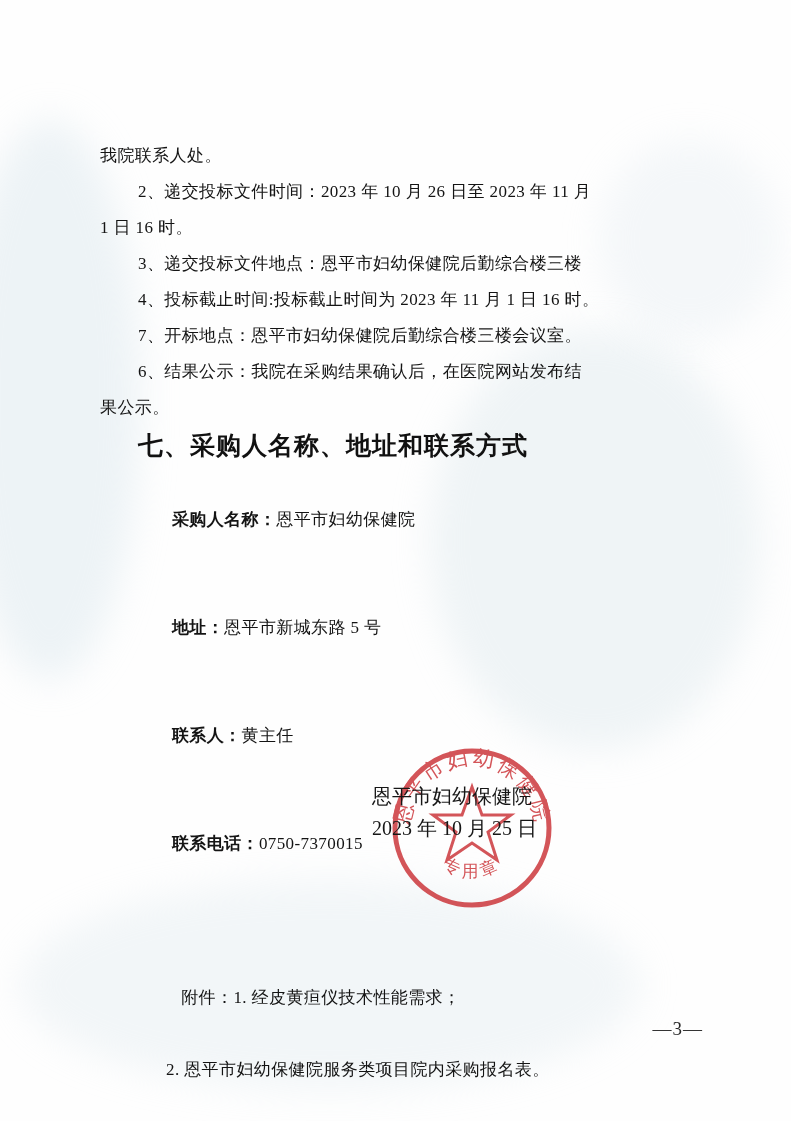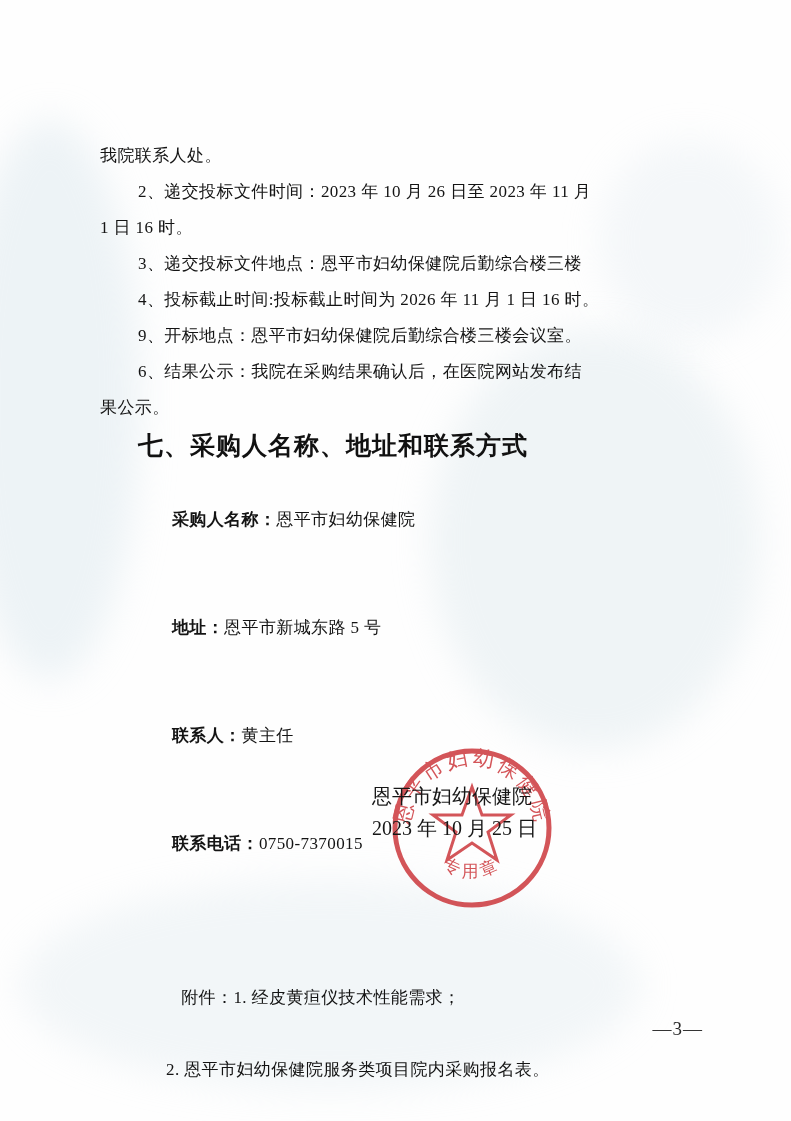--- a/index.html
+++ b/index.html
@@ -111,22 +111,22 @@
   <div class="scan-tint tint-b"></div>
   <div class="scan-tint tint-c"></div>
   <div class="scan-tint tint-d"></div>
 
   <div class="content">
 
     <div class="line">我院联系人处。</div>
     <div class="line indent-1">2、递交投标文件时间：2023 年 10 月 26 日至 2023 年 11 月</div>
     <div class="line">1 日 16 时。</div>
     <div class="line indent-1">3、递交投标文件地点：恩平市妇幼保健院后勤综合楼三楼</div>
-    <div class="line indent-1">4、投标截止时间:投标截止时间为 2026 年 11 月 1 日 16 时。</div>
-    <div class="line indent-1">9、开标地点：恩平市妇幼保健院后勤综合楼三楼会议室。</div>
+    <div class="line indent-1">4、投标截止时间:投标截止时间为 2023 年 11 月 1 日 16 时。</div>
+    <div class="line indent-1">7、开标地点：恩平市妇幼保健院后勤综合楼三楼会议室。</div>
     <div class="line indent-1">6、结果公示：我院在采购结果确认后，在医院网站发布结</div>
     <div class="line">果公示。</div>
 
     <div class="section-heading">七、采购人名称、地址和联系方式</div>
 
     <div class="line indent-2">
       <span class="label-bold">采购人名称：</span><span>恩平市妇幼保健院</span>
     </div>
     <div class="line indent-2">
       <span class="label-bold">地址：</span><span>恩平市新城东路 5 号</span>

